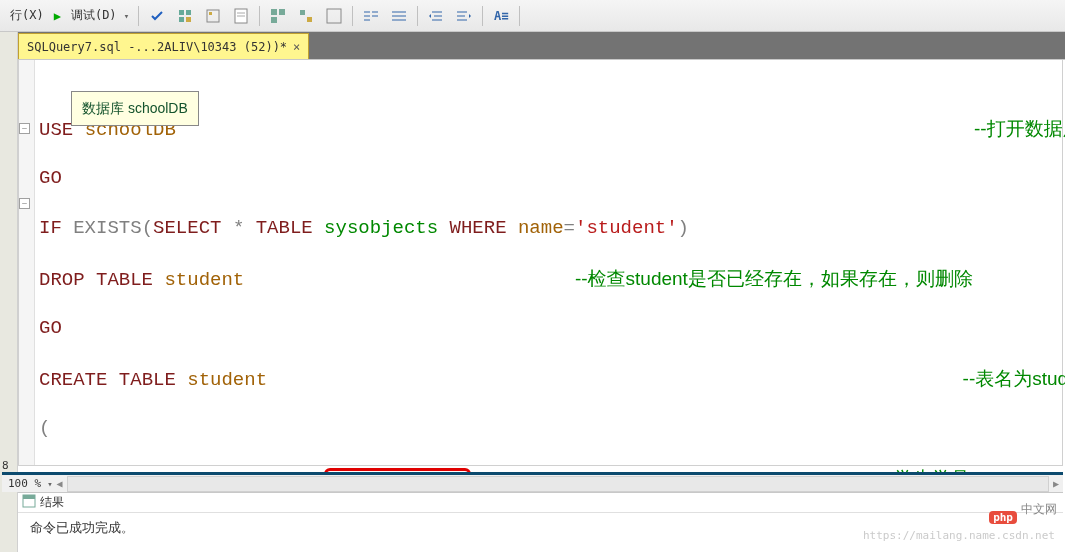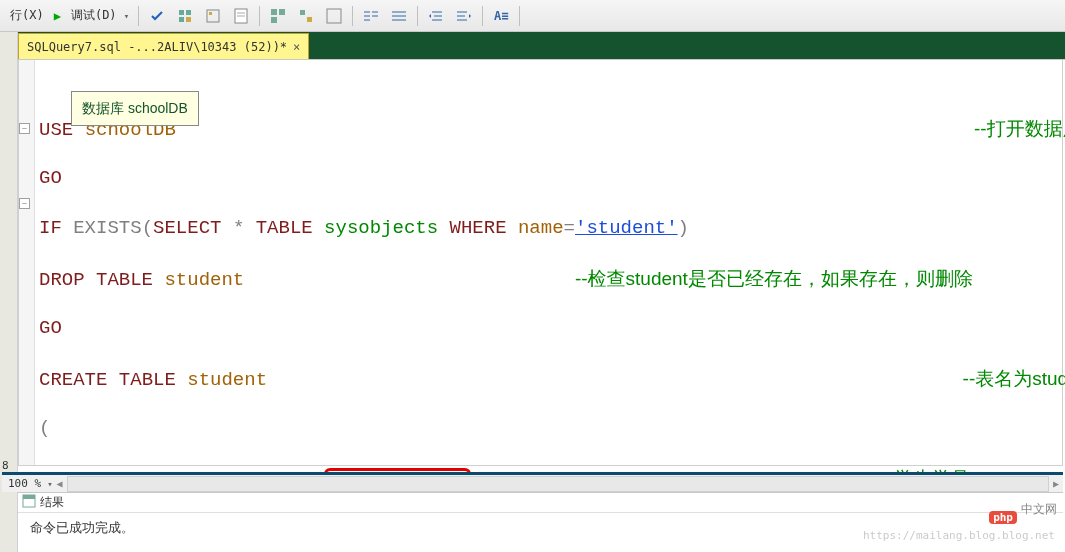--- a/index.html
+++ b/index.html
@@ -33,21 +33,21 @@
   cursor: pointer;
   font-size: 12px;
   color: #333;
 }
 .toolbar .sep { width: 1px; height: 20px; background: #c0c0c0; margin: 0 3px; }
 .toolbar .icon-sq { width: 18px; height: 18px; display: flex; align-items: center; justify-content: center; }
 
 
 .tabbar {
   height: 28px;
-  background: #14532d;
+  background: #737373;
   border-bottom: 1px solid #c8c8c8;
   display: flex;
   align-items: flex-end;
   padding-left: 18px;
 }
 .tab {
   height: 26px;
   background: #fff68f;
   border: 1px solid #c0a030;
   border-bottom: none;
@@ -113,21 +113,21 @@
   position: relative;
   overflow: visible;
   white-space: pre;
 }
 .code-line { height: 25px; display: block; }
 
 .kw { color: #7f1d1d; }
 .ident { color: #a16207; }
 .gray { color: #808080; }
 .green-txt { color: #008800; }
-.red-txt { color: #1d4ed8; text-decoration: underline; }
+.red-txt { color: #b91c1c; }
 .comment { color: #008800; font-family: "Microsoft YaHei", "SimSun", sans-serif; }
 .black { color: #000000; }
 
 .tooltip {
   position: absolute;
   top: 31px;
   left: 36px;
   background: #ffffe1;
   border: 1px solid #888;
   padding: 4px 10px;
@@ -421,13 +421,13 @@
         </svg></span>
     <span>结果</span>
   </div>
   <div class="results-body">命令已成功完成。</div>
 </div>
 
 <div class="branding">
   <span class="badge">php</span>
   <span>中文网</span>
 </div>
-<div class="watermark">https://mailang.blog.blog.net</div>
+<div class="watermark">https://mailang.name.csdn.net</div>
 
 </body></html>

